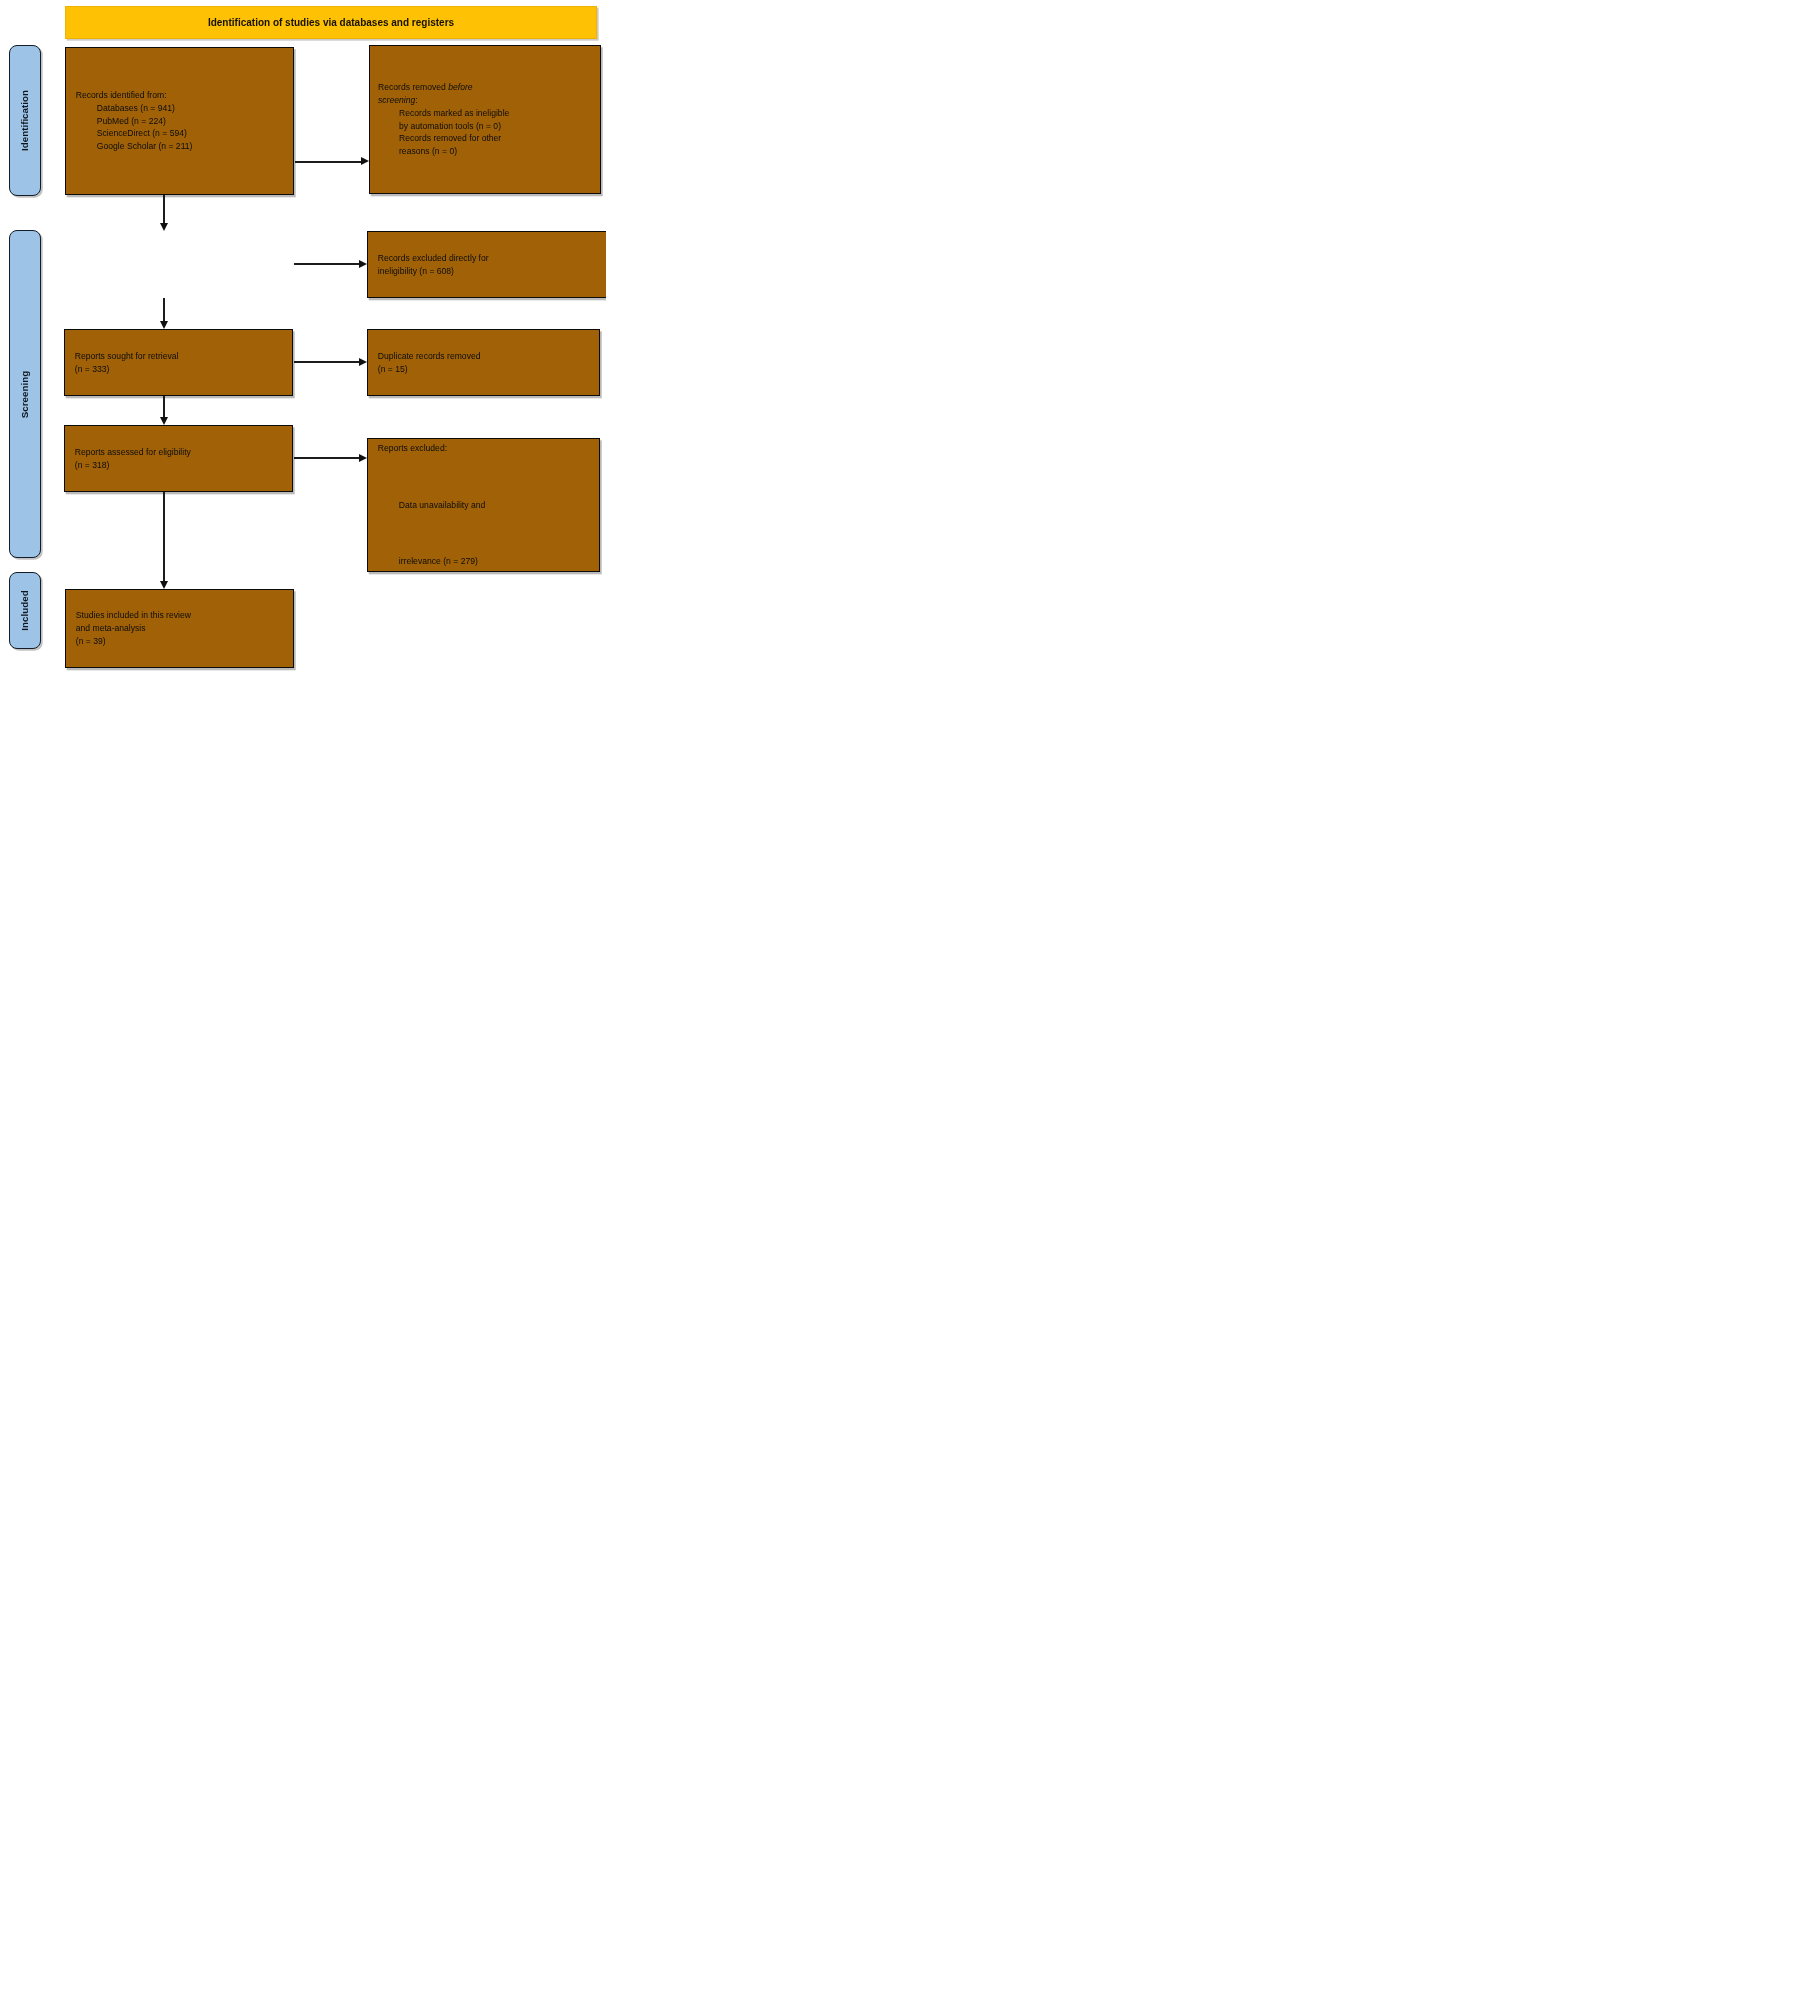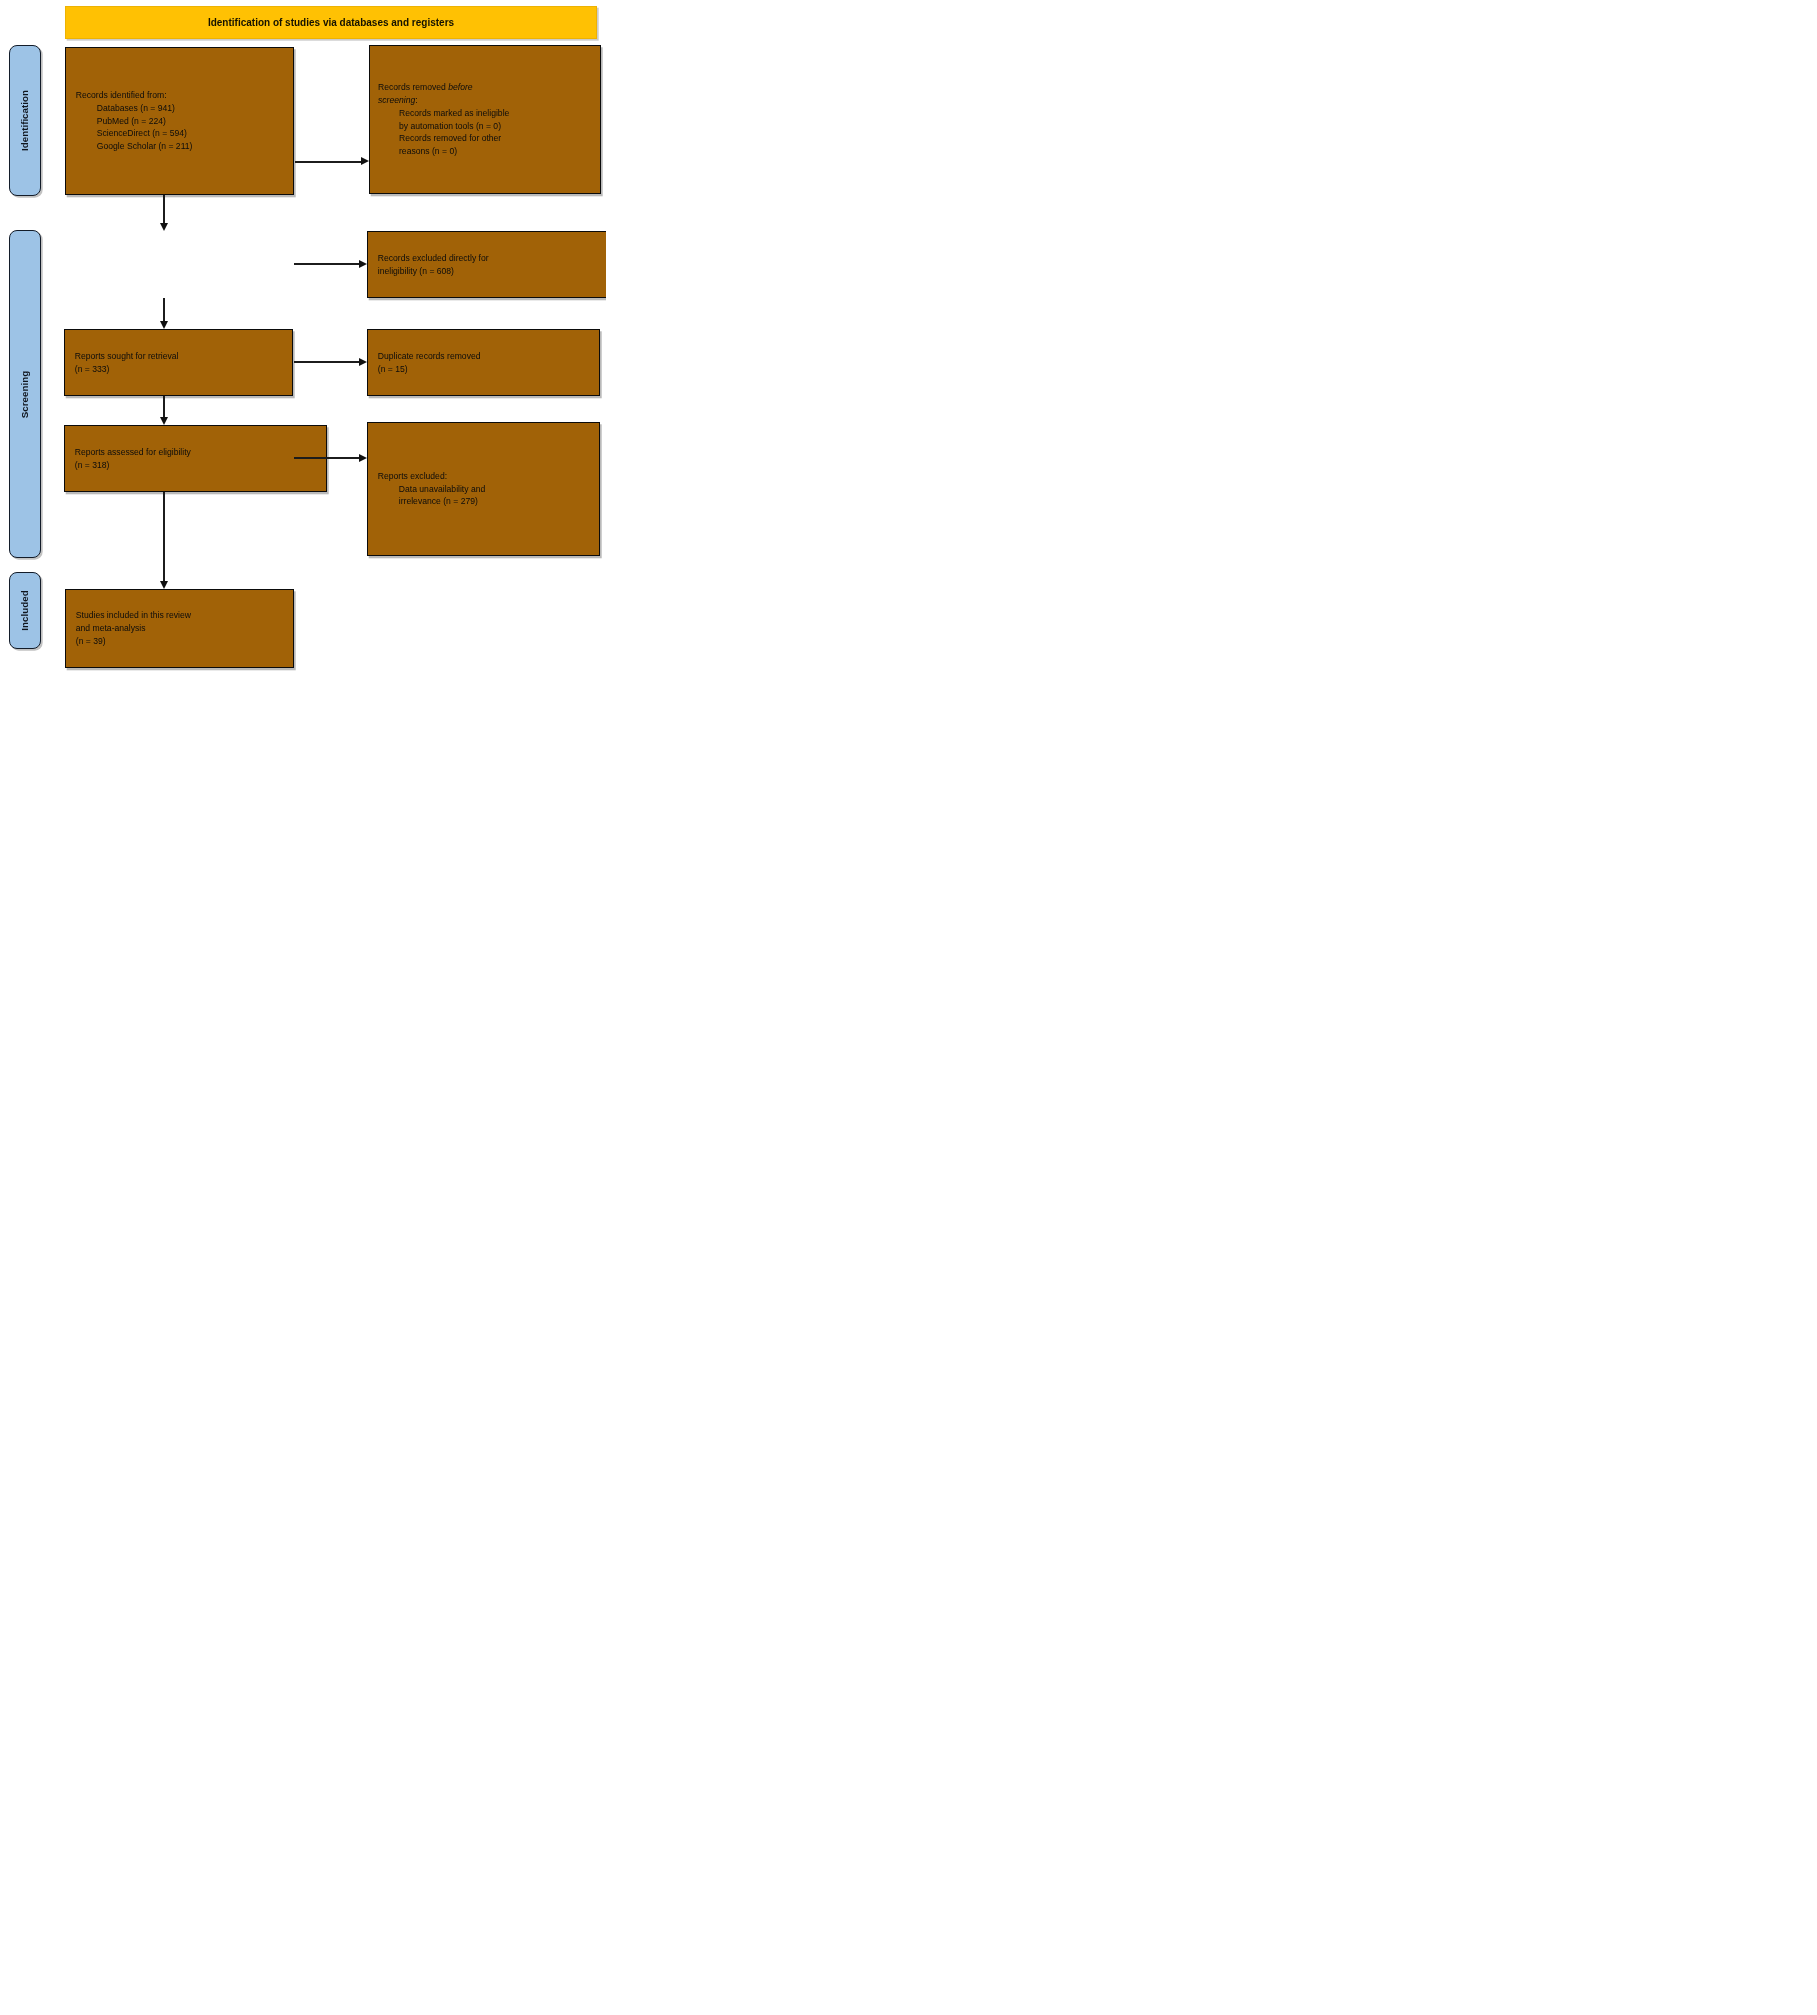--- a/index.html
+++ b/index.html
@@ -112,26 +112,26 @@
   <div class="flowbox" style="left:64px; top:329px; width:229px; height:67px;">
     <div>Reports sought for retrieval</div>
     <div>(n = 333)</div>
   </div>
 
   <div class="flowbox" style="left:367px; top:329px; width:233px; height:67px;">
     <div>Duplicate records removed</div>
     <div>(n = 15)</div>
   </div>
 
-  <div class="flowbox" style="left:64px; top:425px; width:263px; height:67px;">
+  <div class="flowbox" style="left:64px; top:425px; width:229px; height:67px;">
     <div>Reports assessed for eligibility</div>
     <div>(n = 318)</div>
   </div>
 
-  <div class="flowbox" style="left:367px; top:422px; width:233px; height:134px;">
+  <div class="flowbox" style="left:367px; top:438px; width:233px; height:134px;justify-content:space-between;">
     <div>Reports excluded:</div>
     <div class="indent">Data unavailability and</div>
     <div class="indent">irrelevance (n = 279)</div>
   </div>
 
   <div class="flowbox" style="left:65px; top:589px; width:229px; height:79px;">
     <div>Studies included in this review</div>
     <div>and meta-analysis</div>
     <div>(n = 39)</div>
   </div>

